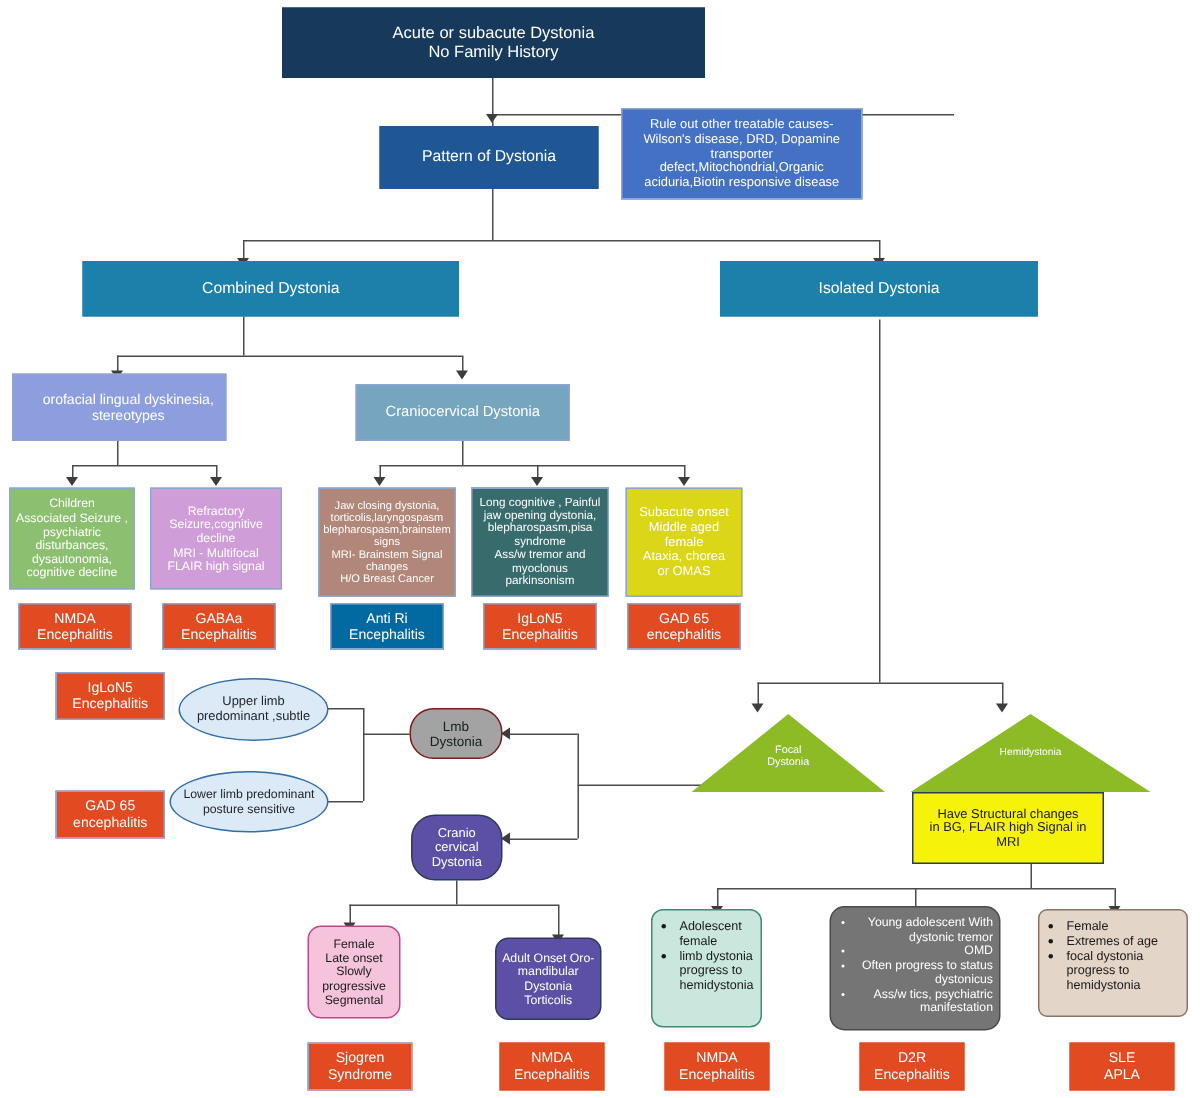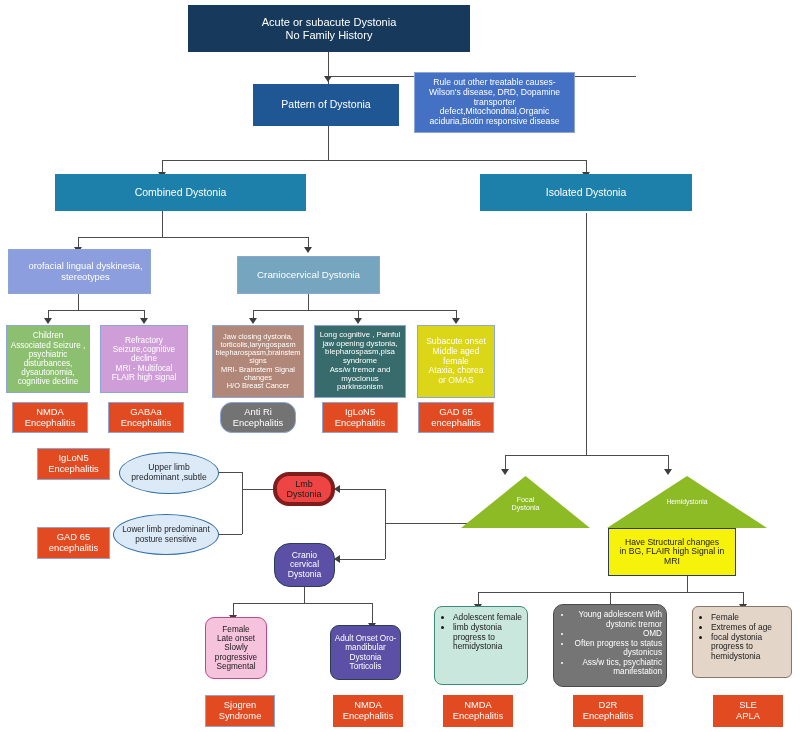--- a/index.html
+++ b/index.html
@@ -183,21 +183,21 @@
   </div>
 
   <div class="node rect" style="left:12px;top:402px;width:76px;height:31px;background:#e24a21;color:#fff;font-size:9.4px;">
     <span class="txt">NMDA
 Encephalitis</span>
   </div>
   <div class="node rect" style="left:108px;top:402px;width:76px;height:31px;background:#e24a21;color:#fff;font-size:9.4px;">
     <span class="txt">GABAa
 Encephalitis</span>
   </div>
-  <div class="node rect" style="left:220px;top:402px;width:76px;height:31px;background:#737373;color:#fff;font-size:9.4px;border-radius:12px;">
+  <div class="node rect" style="left:220px;top:402px;width:76px;height:31px;background:#0369a1;color:#fff;font-size:9.4px;">
     <span class="txt">Anti Ri
 Encephalitis</span>
   </div>
   <div class="node rect" style="left:322px;top:402px;width:76px;height:31px;background:#e24a21;color:#fff;font-size:9.4px;">
     <span class="txt">IgLoN5
 Encephalitis</span>
   </div>
   <div class="node rect" style="left:418px;top:402px;width:76px;height:31px;background:#e24a21;color:#fff;font-size:9.4px;">
     <span class="txt">GAD 65
 encephalitis</span>
@@ -215,21 +215,21 @@
   <div class="node oval" style="left:119px;top:452px;width:100px;height:42px;background:#dce9f7;color:#22262b;font-size:8.6px;border:1px solid #2f6ea8;">
     <span class="txt">Upper limb
 predominant ,subtle</span>
   </div>
 
   <div class="node oval" style="left:113px;top:514px;width:106px;height:41px;background:#dce9f7;color:#22262b;font-size:8.2px;border:1px solid #2f6ea8;">
     <span class="txt">Lower limb predominant
 posture sensitive</span>
   </div>
 
-  <div class="node pill" style="left:273px;top:472px;width:62px;height:34px;background:#ef4444;color:#12201f;font-size:9px;border:4px solid #7f1d1d;align-items:center;">
+  <div class="node pill" style="left:273px;top:472px;width:62px;height:34px;background:#a3a3a3;color:#12201f;font-size:9px;border:1px solid #7f1d1d;align-items:center;">
     <span class="txt">Lmb
 Dystonia</span>
   </div>
 
   <div class="node pill" style="left:274px;top:543px;width:61px;height:44px;background:#5b50a5;color:#fff;font-size:8.6px;border:1px solid #2b3c57;">
     <span class="txt">Cranio
 cervical
 Dystonia</span>
   </div>
 
@@ -262,21 +262,21 @@
 Segmental</span>
   </div>
 
   <div class="node rrect" style="left:330px;top:625px;width:71px;height:55px;background:#5b50a5;color:#fff;font-size:8.2px;border:1px solid #2b3c57;">
     <span class="txt">Adult Onset Oro-
 mandibular
 Dystonia
 Torticolis</span>
   </div>
 
-  <div class="bullets rrect" style="left:434px;top:606px;width:94px;height:79px;background:#c9e7dd;color:#1a1a1a;font-size:8.4px;border:1.5px solid #3d8c78;border-radius:8px;padding-top:6px;">
+  <div class="bullets rrect" style="left:434px;top:606px;width:74px;height:79px;background:#c9e7dd;color:#1a1a1a;font-size:8.4px;border:1.5px solid #3d8c78;border-radius:8px;padding-top:6px;">
     <ul>
       <li>Adolescent female</li>
       <li>limb dystonia progress to hemidystonia</li>
     </ul>
   </div>
 
   <div class="bullets rrect" style="left:553px;top:604px;width:114px;height:83px;background:#757575;color:#ffffff;font-size:8.2px;border:1px solid #4b4b4b;border-radius:10px;padding-top:5px;text-align:right;">
     <ul>
       <li>Young adolescent With dystonic tremor</li>
       <li>OMD</li>

